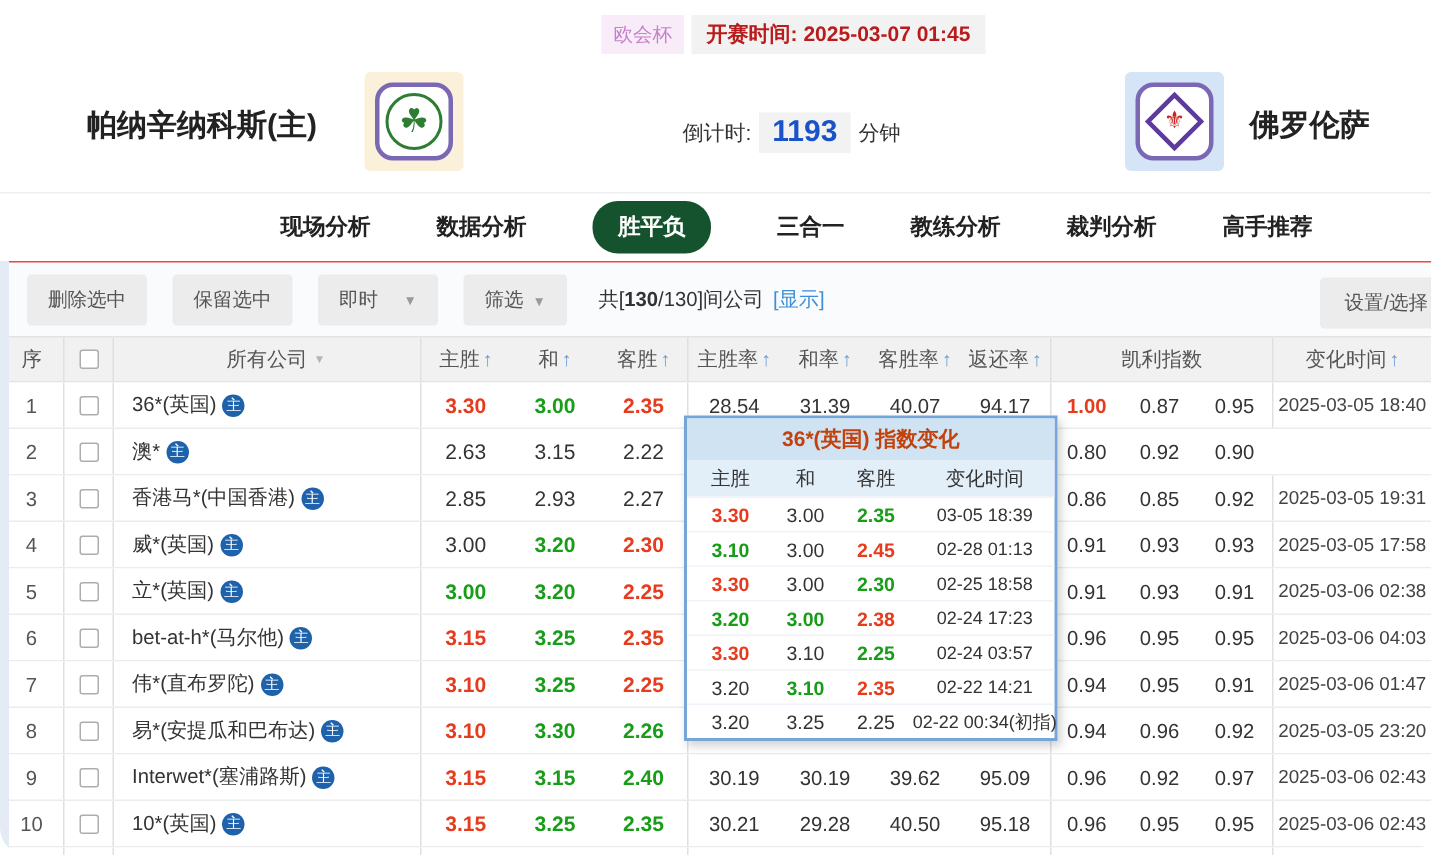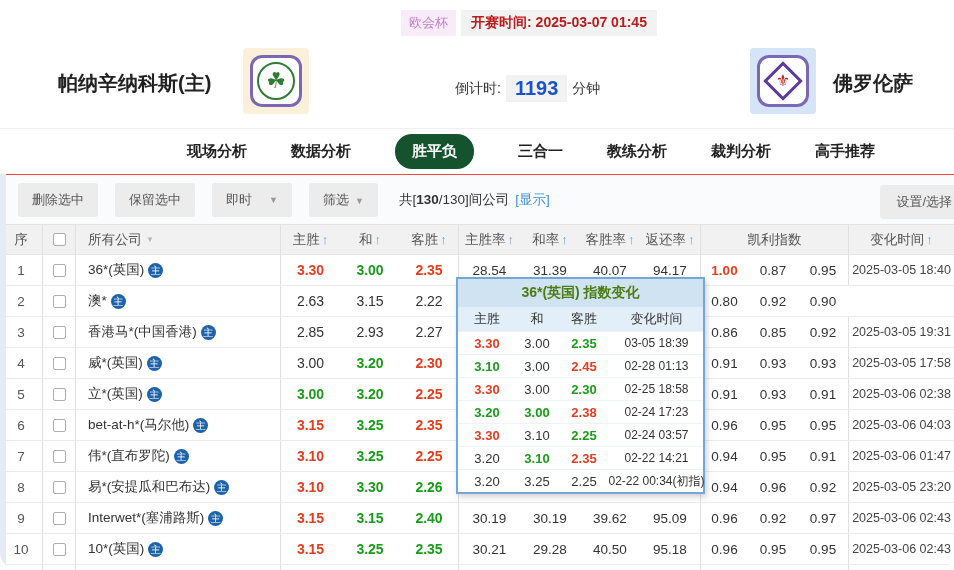--- a/index.html
+++ b/index.html
@@ -36,38 +36,38 @@
   .tbtn.wide { width:80px; display:flex; justify-content:space-between; align-items:center; }
   .count { font-size:13.5px; color:#333; margin-left:4px; white-space:nowrap; }
   .count b { font-weight:bold; }
   .show-link { color:#3d8fd8; margin-left:6px; cursor:pointer; }
   .settings-btn { position:absolute; right:-14px; top:10px; background:#ececec; color:#555; font-size:13px; padding:8px 16px; border-radius:3px; cursor:pointer; white-space:nowrap; }
   .left-strip { position:absolute; left:0; top:174px; width:6px; height:396px; background:#e4ebf4; z-index:3; }
 
   
   .thead { display:grid; grid-template-columns:42px 33px 205px 60px 60px 58px 62px 60px 60px 60px 148px 106px; height:31px; background:#f1f1f1; border-top:1px solid #e3e3e3; border-bottom:1px solid #e3e3e3; font-size:13.5px; color:#555; }
   .thead .th { display:flex; align-items:center; justify-content:center; white-space:nowrap; }
-  .thead .th.left { justify-content:flex-start; padding-left:12px; }
+  .thead .th.left { justify-content:center; padding-left:12px; }
   .arrow-up { color:#6d9ed6; font-weight:bold; font-size:13px; margin-left:2px; }
   .caret-sm { color:#b5b5b5; font-size:8px; margin-left:4px; }
   .tbody .tr { display:grid; grid-template-columns:42px 33px 205px 60px 60px 58px 62px 60px 60px 60px 48px 50px 50px 106px; height:31px; border-bottom:1px solid #ececec; background:#fff; }
   .td { display:flex; align-items:center; justify-content:center; font-size:13.5px; color:#333; white-space:nowrap; overflow:hidden; }
   .td.seq { color:#555; }
   .td.company { justify-content:flex-start; padding-left:12px; gap:4px; }
   .td.time { font-size:12.5px; color:#444; }
   .bl { border-left:1px solid #e0e0e0; }
   .odd { font-size:14px; }
   .up { color:#e63c1e; font-weight:bold; }
   .down { color:#189d18; font-weight:bold; }
   .cb { width:13px; height:13px; border:1px solid #adadad; border-radius:2px; background:#fff; cursor:pointer; }
   .zhu { width:15px; height:15px; min-width:15px; border-radius:50%; background:#1e62ab; color:#fff; font-size:10px; line-height:15px; text-align:center; }
 
   
   .popup { position:absolute; left:456px; top:277px; width:249px; background:#fff; border:2px solid #74a7d8; box-shadow:2px 3px 6px rgba(0,0,0,.18); z-index:5; }
-  .popup-title { height:28px; background:#cfe3f3; display:flex; align-items:center; justify-content:center; font-size:14px; font-weight:bold; color:#4d7c0f; }
+  .popup-title { height:28px; background:#cfe3f3; display:flex; align-items:center; justify-content:center; font-size:14px; font-weight:bold; color:#c2410c; }
   .popup-head { height:24px; background:#e2eef8; display:grid; grid-template-columns:58px 42px 52px 93px; font-size:13px; color:#333; }
   .popup-head span { display:flex; align-items:center; justify-content:center; }
   .popup-row { height:23px; display:grid; grid-template-columns:58px 42px 52px 93px; border-top:1px solid #eef3f9; font-size:13px; }
   .popup-row .pc { display:flex; align-items:center; justify-content:center; white-space:nowrap; }
   .popup-row .pt { font-size:12px; color:#333; }
 </style>
 </head>
 <body>
 
 <div id="page">

